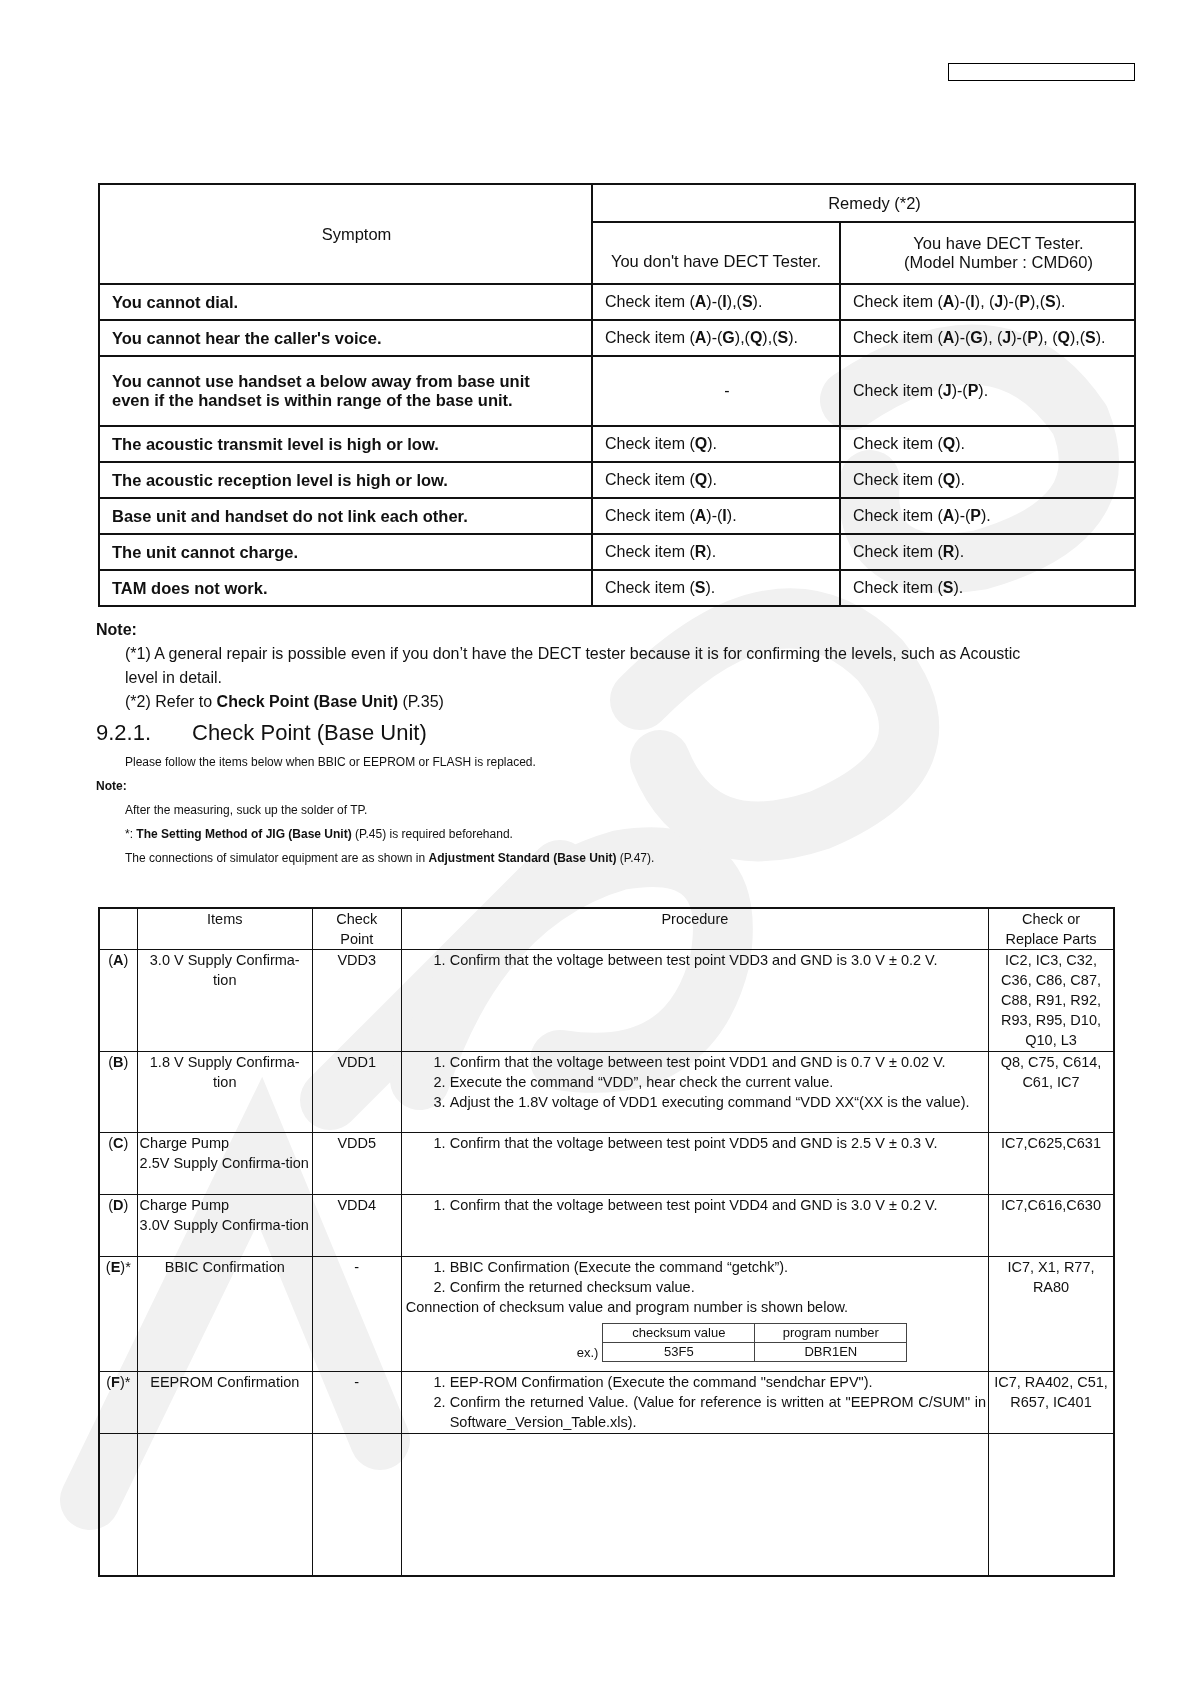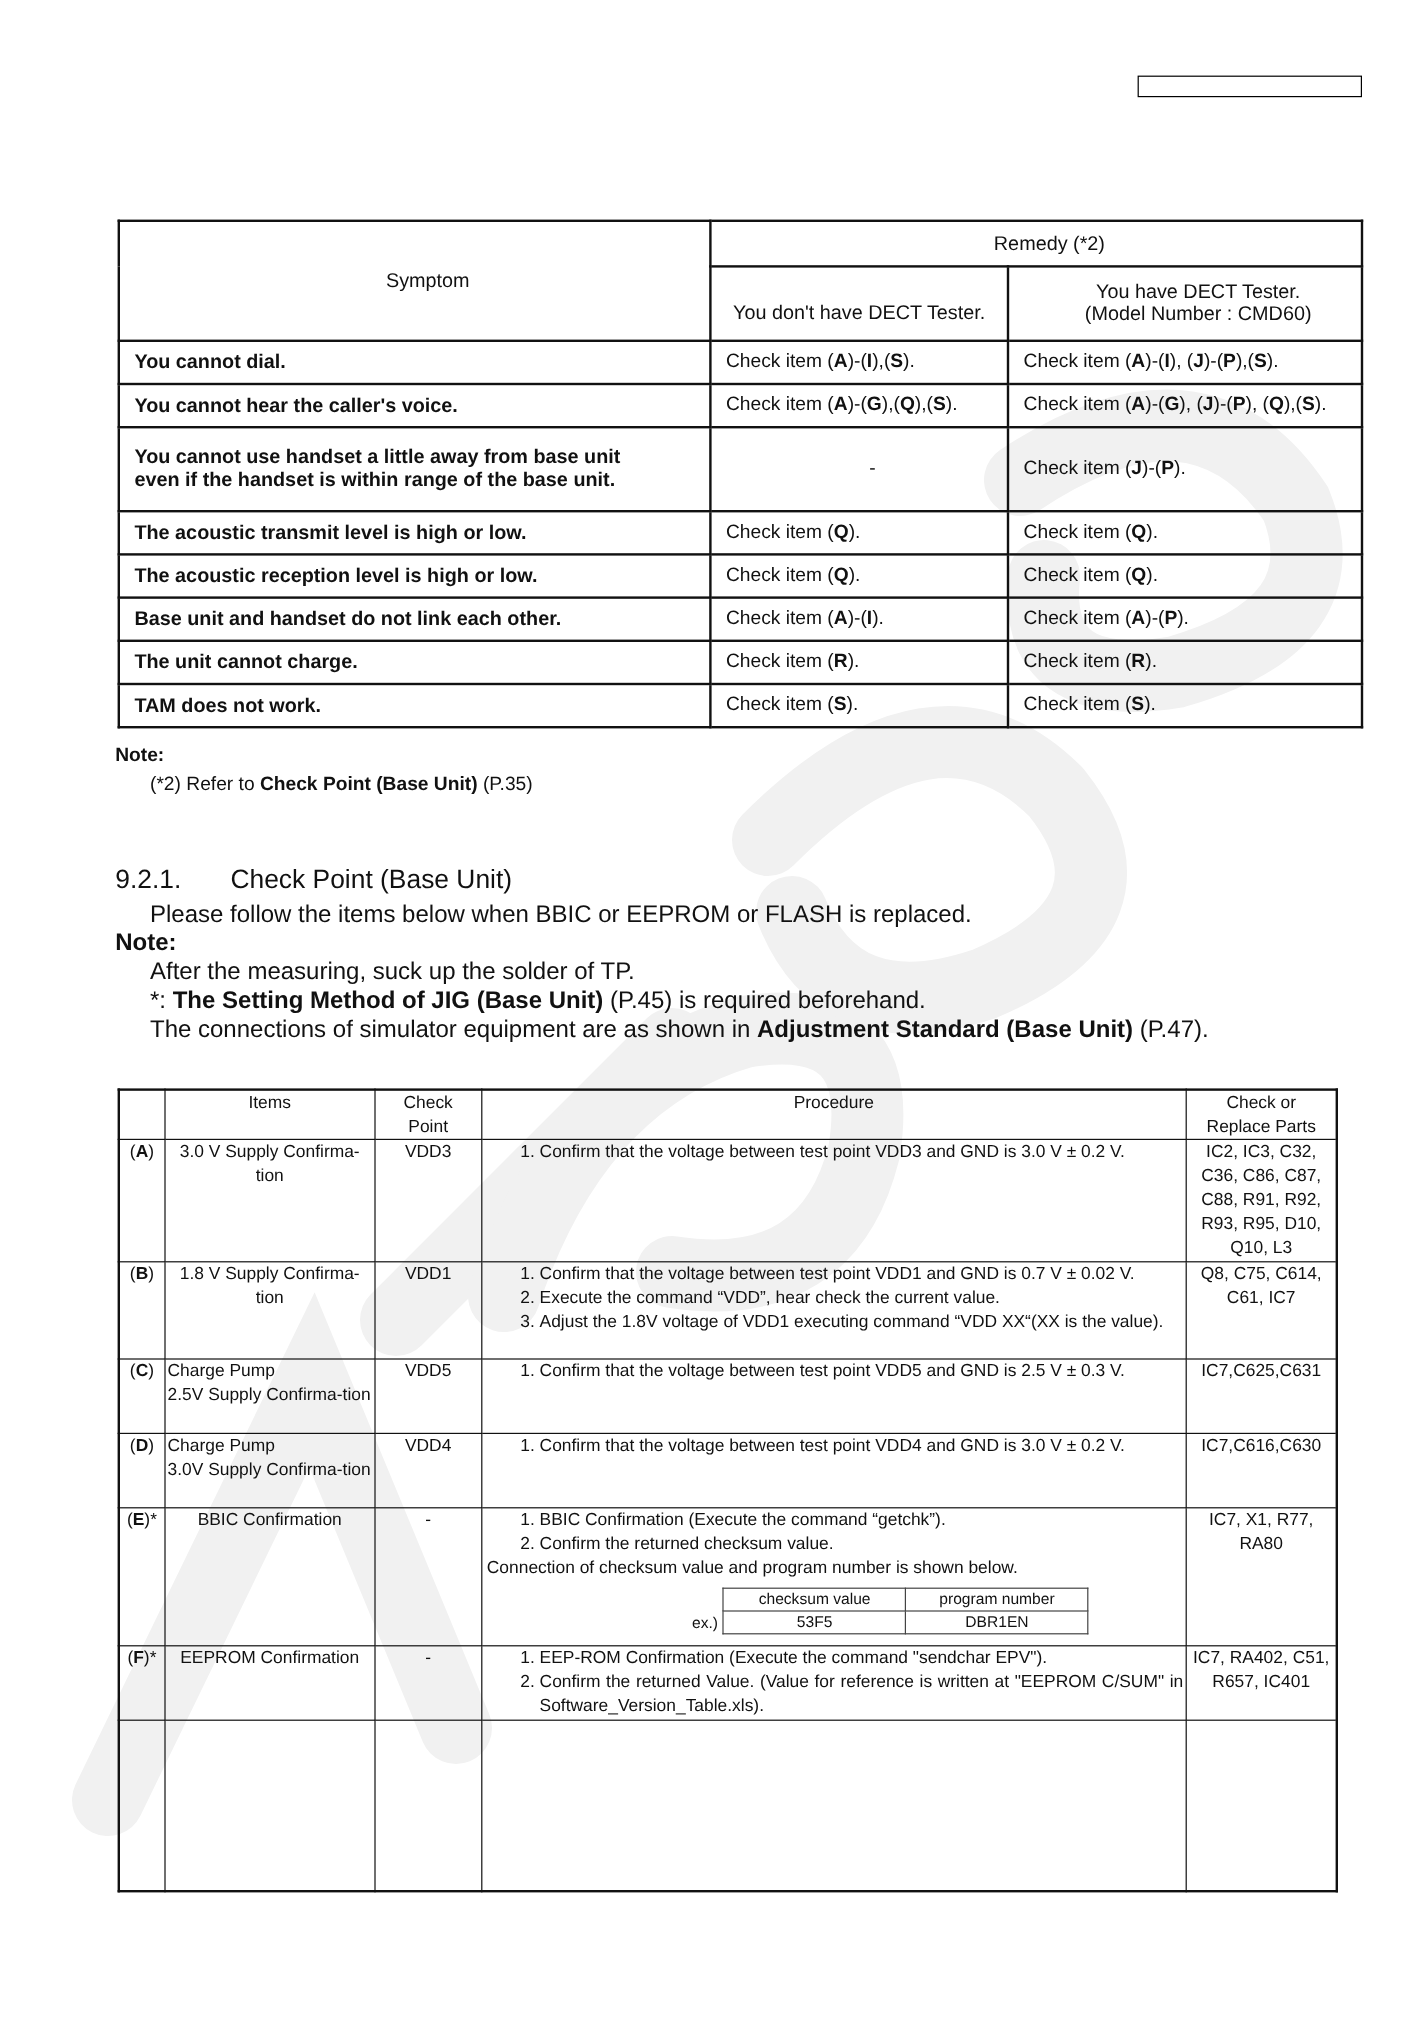--- a/index.html
+++ b/index.html
@@ -31,21 +31,21 @@
   table.symptoms tr.r { height: 36px; }
   table.symptoms tr.tall { height: 70px; }
   table.symptoms .center { text-align: center; padding-left: 34px; }
 
   .notes1 { position: absolute; left: 96px; top: 618px; width: 1060px; font-size: 16px; line-height: 24px; }
   .indent { padding-left: 29px; }
   .bold { font-weight: bold; }
 
   .sec-title { position: absolute; left: 96px; top: 720px; font-size: 22px; font-weight: normal; }
   .sec-title .num { display: inline-block; width: 96px; }
-  .notes2 { position: absolute; left: 96px; top: 750px; width: 1060px; font-size: 20px; line-height: 24px; }
+  .notes2 { position: absolute; left: 96px; top: 750px; width: 1060px; font-size: 12px; line-height: 24px; }
 
   
   table.checks {
     position: absolute; left: 98px; top: 907px; width: 1017px;
     border-collapse: collapse; font-size: 14.5px; line-height: 20px;
   }
   table.checks td {
     border: 1px solid #111; vertical-align: top; padding: 0 2px;
   }
   table.checks { border: 2px solid #111; }
@@ -99,21 +99,21 @@
       <td class="rich">Check item (<b>A</b>)-(<b>I</b>),(<b>S</b>).</td>
       <td class="rich">Check item (<b>A</b>)-(<b>I</b>), (<b>J</b>)-(<b>P</b>),(<b>S</b>).</td>
     </tr>
     <tr class="r">
       <td class="sym">You cannot hear the caller's voice.</td>
       <td class="rich">Check item (<b>A</b>)-(<b>G</b>),(<b>Q</b>),(<b>S</b>).</td>
       <td class="rich">Check item (<b>A</b>)-(<b>G</b>), (<b>J</b>)-(<b>P</b>), (<b>Q</b>),(<b>S</b>).</td>
     </tr>
     <tr class="tall">
       <td class="sym">
-        <div>You cannot use handset a little away from base unit</div>
+        <div>You cannot use handset a below away from base unit</div>
         <div>even if the handset is within range of the base unit.</div>
       </td>
       <td class="center">-</td>
       <td class="rich">Check item (<b>J</b>)-(<b>P</b>).</td>
     </tr>
     <tr class="r">
       <td class="sym">The acoustic transmit level is high or low.</td>
       <td class="rich">Check item (<b>Q</b>).</td>
       <td class="rich">Check item (<b>Q</b>).</td>
     </tr>
@@ -135,20 +135,24 @@
     <tr class="r">
       <td class="sym">TAM does not work.</td>
       <td class="rich">Check item (<b>S</b>).</td>
       <td class="rich">Check item (<b>S</b>).</td>
     </tr>
   </tbody>
     </table>
 
   <div class="notes1">
     <div class="bold">Note:</div>
+    <div class="indent">
+      <span>(*1) A general repair is possible even if you don’t have the DECT tester because it is for confirming the levels, such as Acoustic</span><br>
+      <span>level in detail.</span>
+    </div>
     <div class="indent">
       <span>(*2) Refer to </span><span class="bold">Check Point (Base Unit)</span><span> (P.35)</span>
     </div>
   </div>
 
   <div class="sec-title">
     <span class="num">9.2.1.</span><span>Check Point (Base Unit)</span>
   </div>
 
   <div class="notes2">

